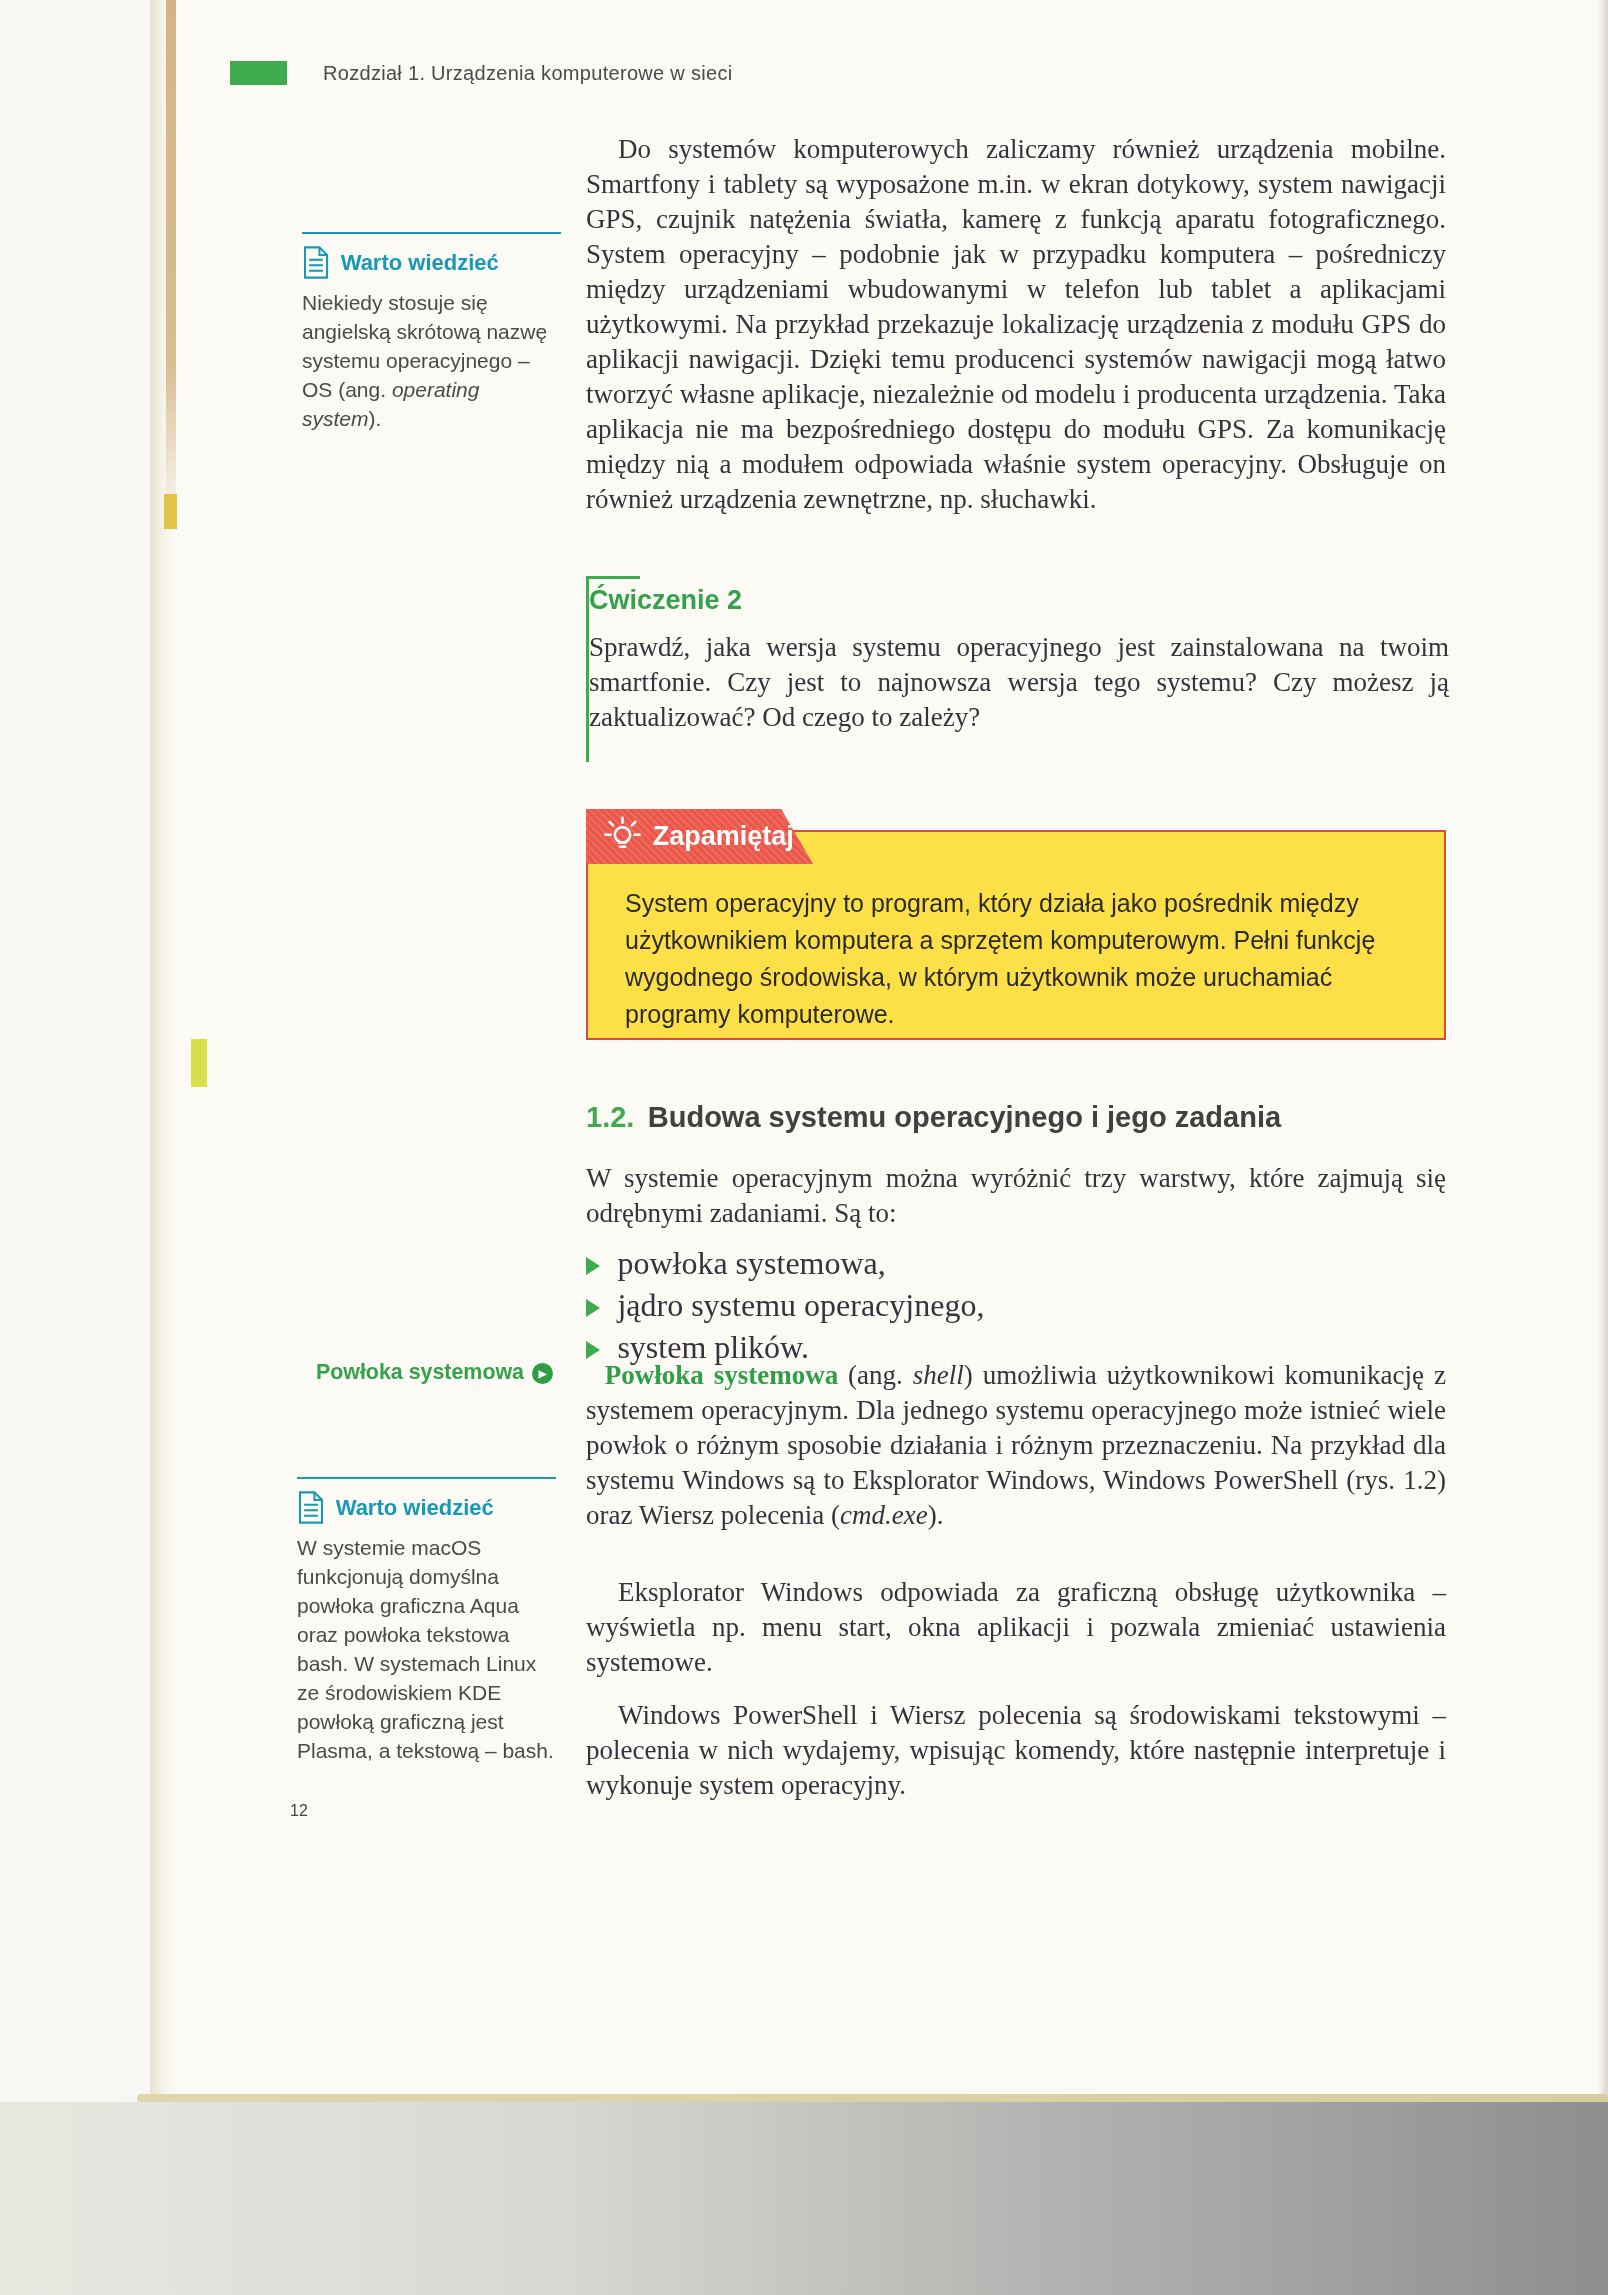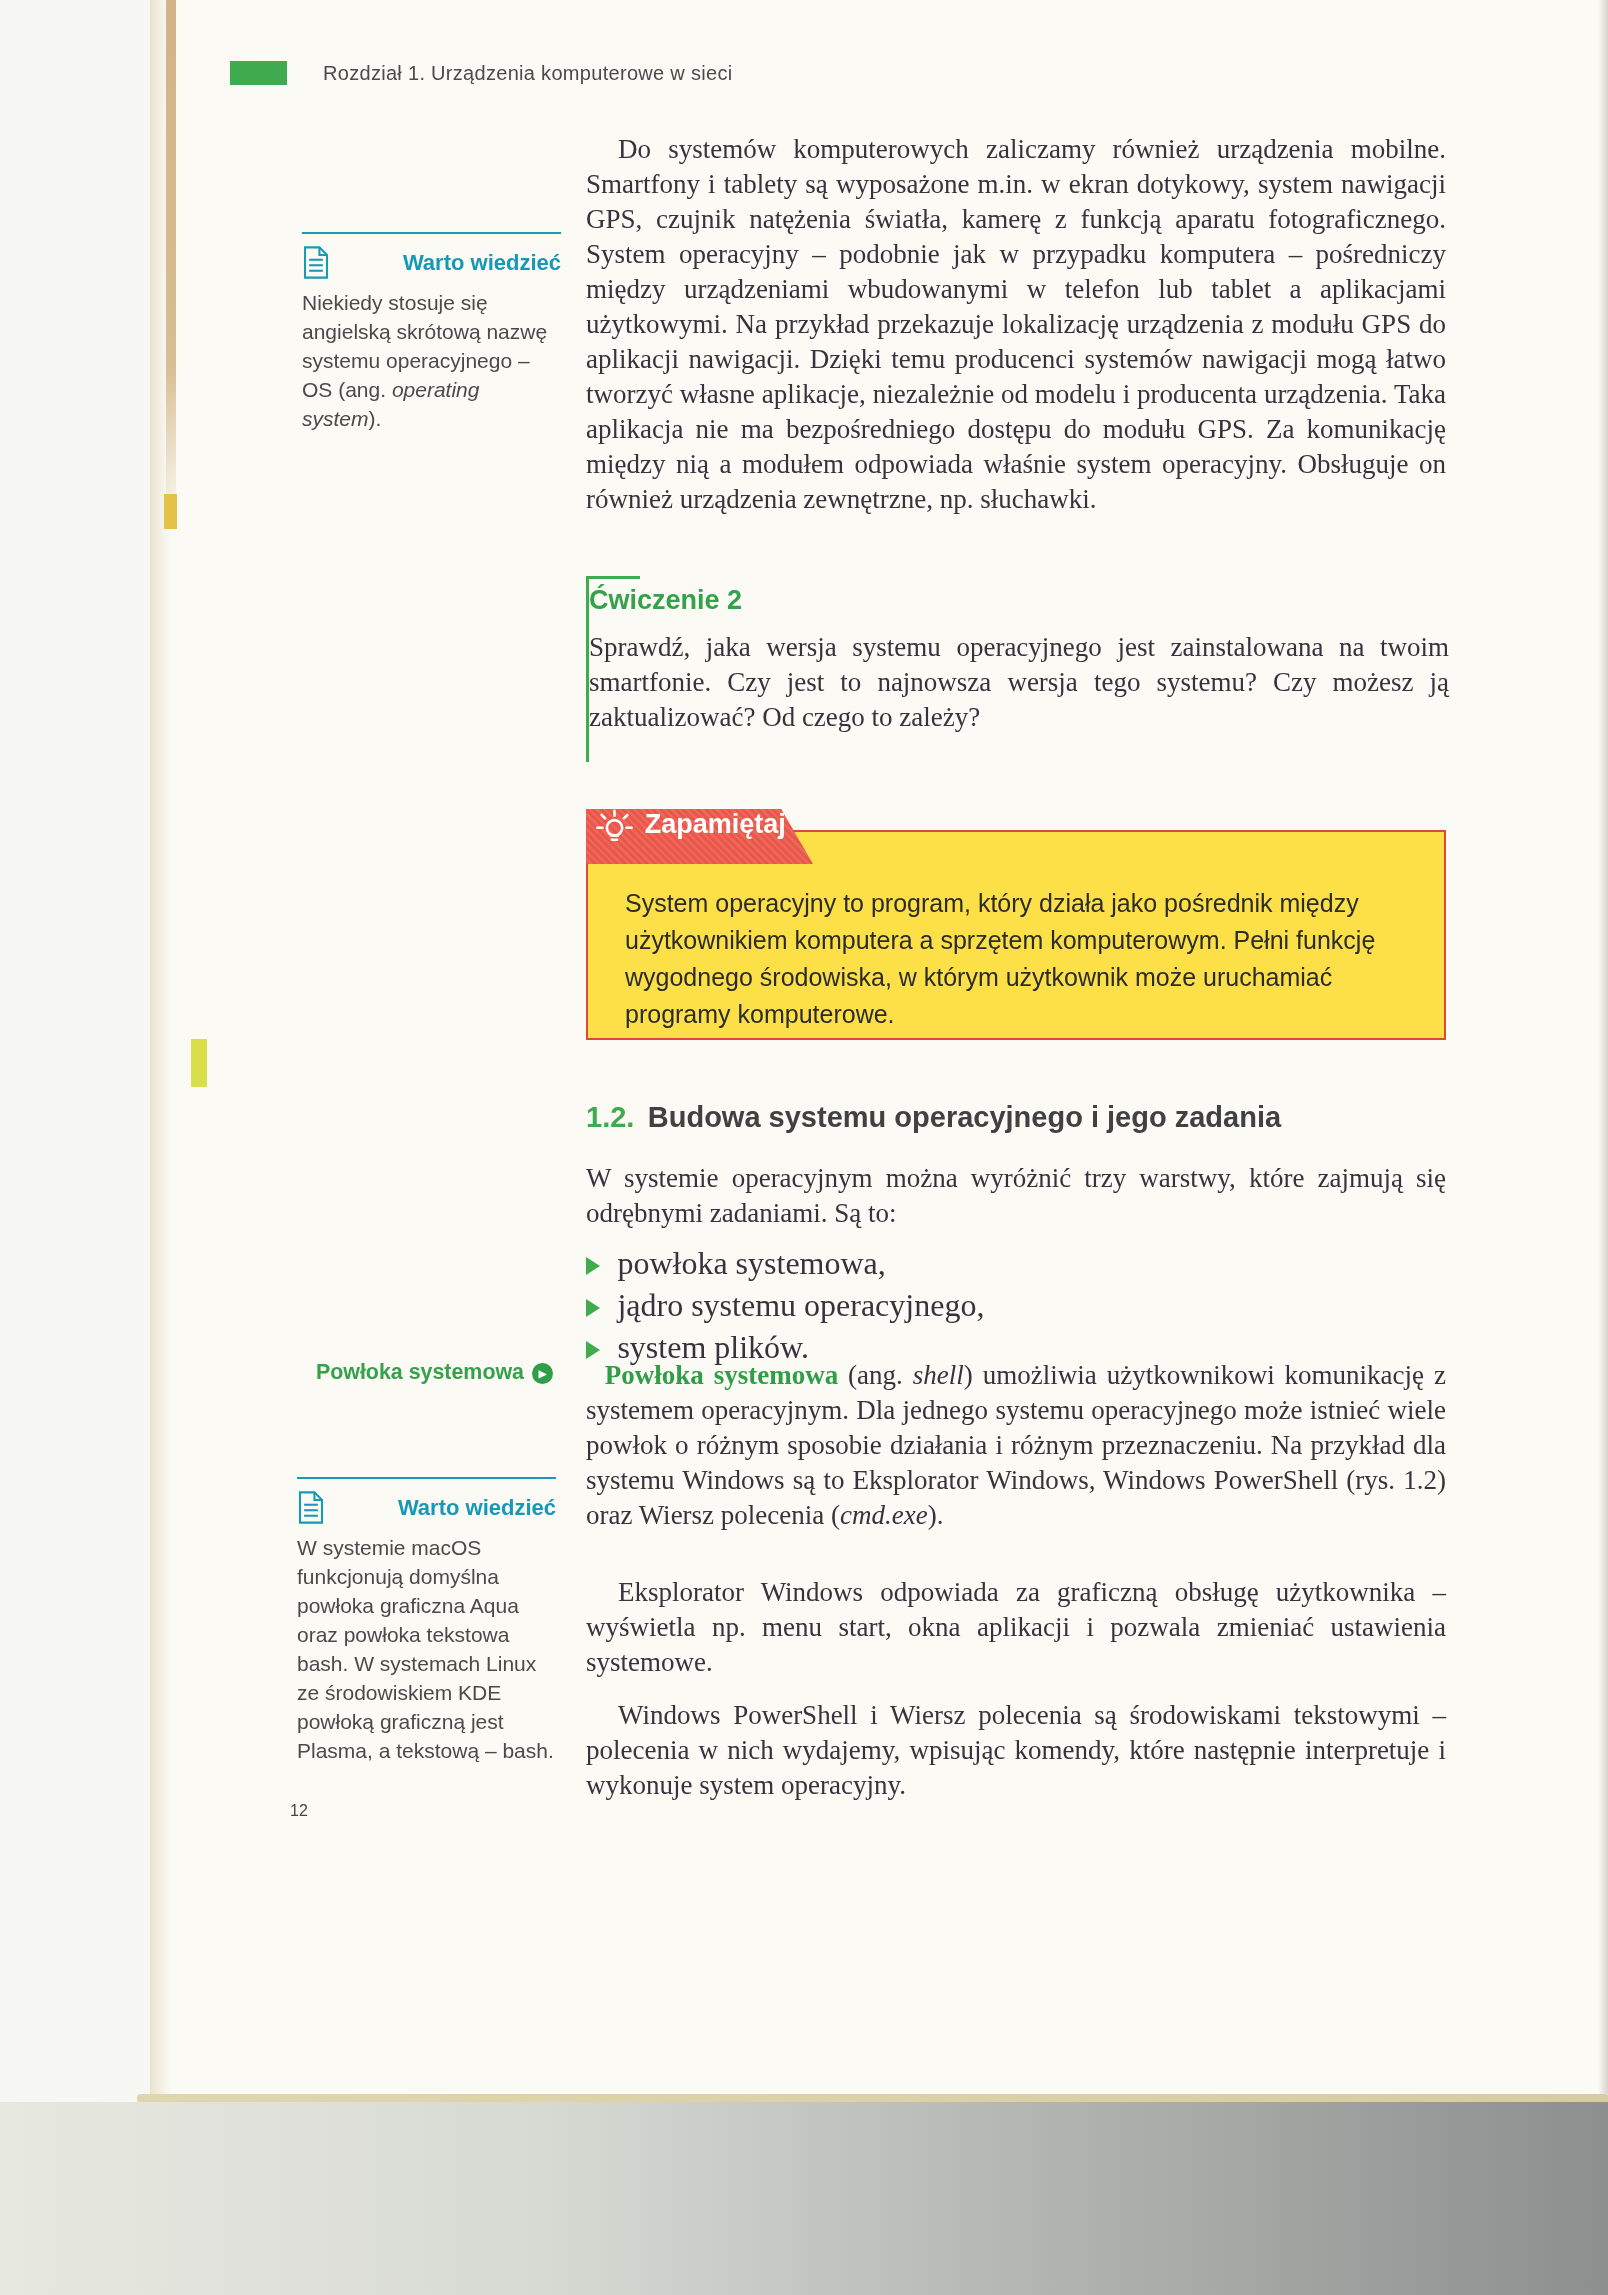--- a/index.html
+++ b/index.html
@@ -34,42 +34,42 @@
   .main{position:absolute;left:586px;width:860px;margin:0;
     font-family:"Liberation Serif", serif;font-size:27px;line-height:35px;
     color:#37323c;text-align:justify;}
   .indent{text-indent:32px;}
   .i{font-style:italic;}
   .gb{color:#2f9e47;font-weight:bold;}
 
   
   .sidebar{position:absolute;width:259px;}
   .side-rule{border-top:2.7px solid #1899b4;margin-bottom:12px;}
-  .side-head{display:flex;align-items:center;margin-bottom:9.4px;justify-content:space-between;}
+  .side-head{display:flex;align-items:center;margin-bottom:9.4px;}
   .side-head svg{flex:0 0 auto;}
   .side-title{margin-left:10.7px;font-size:22px;font-weight:bold;color:#1798b6;}
   .side-body{margin:0;font-size:21px;line-height:29px;color:#4a4a4a;}
 
   
   .cwiczenie{position:absolute;left:586px;top:576px;width:863px;
     border-left:3.3px solid #3faa4e;box-sizing:border-box;min-height:186px;}
   .cwiczenie .tick{position:absolute;left:0;top:0;width:51px;height:3.3px;background:#3faa4e;}
   .cwiczenie h3{margin:9.4px 0 13.4px 0;font-size:27px;font-weight:600;color:#35a14b;
     font-family:"Liberation Sans", sans-serif;}
   .cwiczenie p{margin:0;font-family:"Liberation Serif", serif;font-size:27px;line-height:35px;
     color:#37323c;text-align:justify;}
 
   
   .zap-box{position:absolute;left:586px;top:830px;width:860px;height:210px;box-sizing:border-box;
     border:2.7px solid #dc4a3e;background:#fde047;}
   .zap-box p{margin:0;padding:53px 37px 0 37px;font-size:25px;line-height:37px;color:#2b2b2b;}
   .zap-tab{position:absolute;left:586px;top:809px;width:227px;height:55px;
     background:repeating-linear-gradient(45deg,#e9574a 0 2.7px,#ee675a 2.7px 5.3px);
     clip-path:polygon(0 0,86% 0,100% 100%,0 100%);
-    display:flex;padding-left:9px;box-sizing:border-box;}
+    display:flex;align-items:center;padding-left:17px;box-sizing:border-box;}
   .zap-tab .zap-label{margin-left:10.7px;color:#ffffff;font-size:27px;font-weight:bold;}
 
   
   .section-head{position:absolute;left:586px;top:1101px;font-size:29px;font-weight:bold;}
   .section-num{color:#3faa4e;margin-right:13.4px;}
   .section-txt{color:#414141;}
 
   
   .bullets{position:absolute;left:586px;top:1244px;margin:0;padding:0;list-style:none;}
   .bullets li{display:flex;align-items:baseline;font-family:"Liberation Serif", serif;

